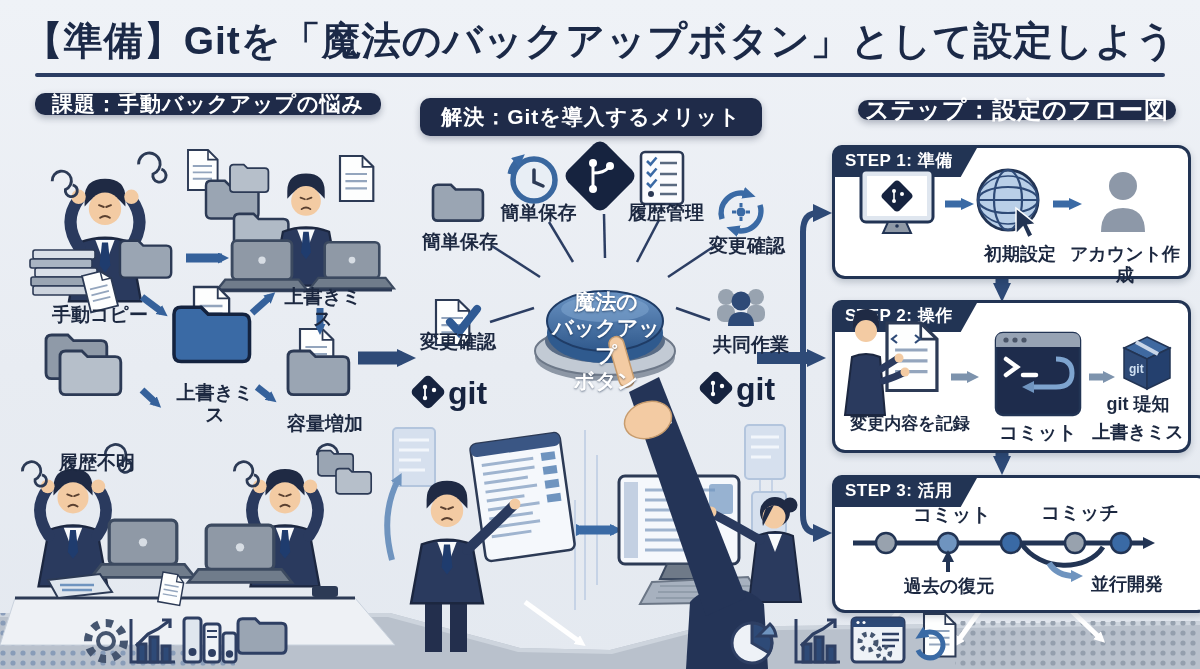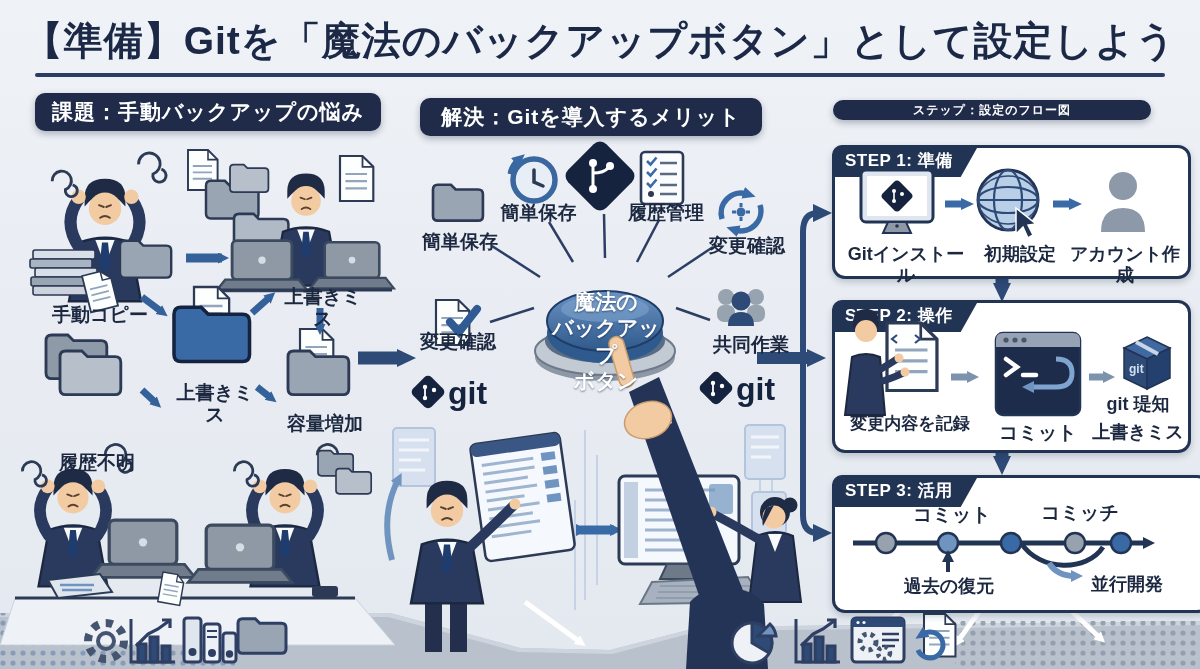--- a/index.html
+++ b/index.html
@@ -353,23 +353,23 @@
   <g transform="translate(938,640)">
     <use href="#docG" transform="translate(-14,-26) scale(0.85)"></use>
     <path d="M-20 10 a13 13 0 1 0 5 -16" stroke="#3a6aa5" stroke-width="5" marker-end="url(#ahM)"></path>
   </g>
 </g>
 </svg>
 
 <div class="title">【準備】Gitを「魔法のバックアップボタン」として設定しよう</div>
 <div class="divider"></div>
 
-<div class="pill" style="left:35px;top:93px;width:346px;height:38px;">課題：手動バックアップの悩み</div>
+<div class="pill" style="left:35px;top:93px;width:346px;height:22px;">課題：手動バックアップの悩み</div>
 <div class="pill" style="left:420px;top:98px;width:342px;height:38px;">解決：Gitを導入するメリット</div>
-<div class="pill" style="left:833px;top:100px;width:318px;height:20px;font-size:12px;">ステップ：設定のフロー図</div>
+<div class="pill" style="left:858px;top:100px;width:318px;height:20px;font-size:24px;">ステップ：設定のフロー図</div>
 
 <div class="lbl f19" style="left:50px;top:304px;width:100px;">手動コピー</div>
 <div class="lbl f19" style="left:278px;top:286px;width:90px;">上書きミス</div>
 <div class="lbl f19" style="left:170px;top:382px;width:90px;">上書きミス</div>
 <div class="lbl f19" style="left:52px;top:416px;width:90px;margin-top:36px;">履歴不明</div>
 <div class="lbl f19" style="left:280px;top:413px;width:90px;">容量増加</div>
 
 <div class="lbl f19" style="left:416px;top:231px;width:88px;">簡単保存</div>
 <div class="lbl f19" style="left:496px;top:202px;width:85px;">簡単保存</div>
 <div class="lbl f19" style="left:622px;top:202px;width:88px;">履歴管理</div>
@@ -407,21 +407,20 @@
       <ellipse rx="30" ry="13" fill="none" stroke="#2e4a77" stroke-width="2.2"></ellipse>
       <ellipse rx="30" ry="24" fill="none" stroke="#2e4a77" stroke-width="1.6"></ellipse>
       <polygon points="8,8 8,34 15,27 20,38 25,35 20,25 28,24" fill="#223454" stroke="#ffffff" stroke-width="1.5"></polygon>
     </g>
     <line x1="218" y1="56" x2="238" y2="56" stroke="#3a6aa5" stroke-width="7" marker-end="url(#ahM)"></line>
     <g transform="translate(288,52)">
       <circle cy="-14" r="14" fill="#8d98a8"></circle>
       <path d="M-22 32 q0 -24 22 -24 q22 0 22 24 z" fill="#8d98a8"></path>
     </g>
   </svg>
-  <div class="lbl f18" style="left:4px;top:96px;width:134px;">Gitインストール</div>
   <div class="lbl f18" style="left:136px;top:96px;width:98px;">初期設定</div>
   <div class="lbl f18" style="left:228px;top:96px;width:124px;">アカウント作成</div>
 </div>
 
 <div class="step-card" style="left:832px;top:300px;width:353px;height:147px;">
   <div class="step-tab">STEP 2: 操作</div>
   <svg class="card-svg" width="353" height="147" viewBox="0 0 353 147">
     <g transform="translate(38,72)">
       <path d="M-20 -52 Q-20 -66 -7 -66 Q6 -66 6 -52 L6 -46 Q0 -54 -7 -54 Q-14 -54 -20 -46 Z" fill="#1f2a44"></path>
       <circle cx="-7" cy="-44" r="11" fill="#f3cba3"></circle>

